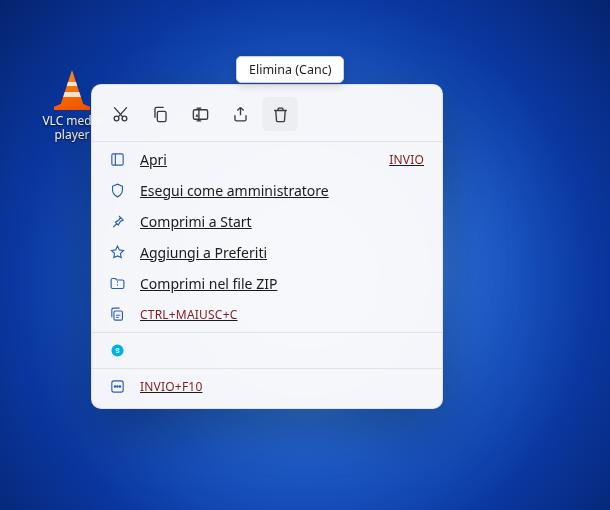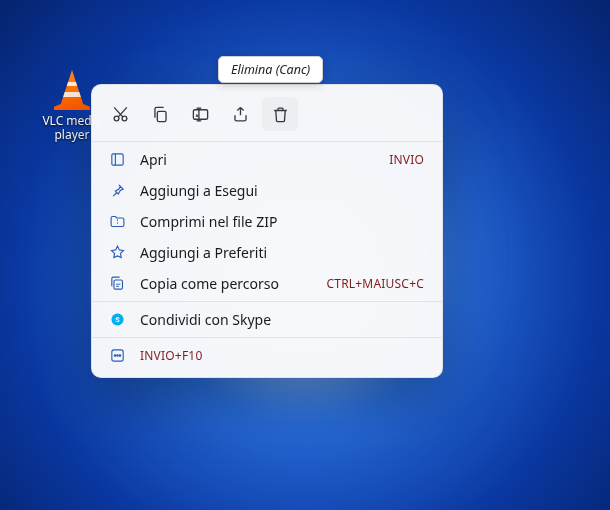--- a/index.html
+++ b/index.html
@@ -20,35 +20,34 @@
     clip-path: polygon(50% 0%, 78% 85%, 95% 92%, 95% 100%, 5% 100%, 5% 92%, 22% 85%);
     position:relative;
   }
   .desk-icon .cone::before, .desk-icon .cone::after{
     content:""; position:absolute; left:10%; right:10%; height:5px; background:rgba(255,255,255,0.85);
   }
   .desk-icon .cone::before{ top:30%; left:30%; right:30%; height:4px;}
   .desk-icon .cone::after{ top:55%; left:20%; right:20%;}
   .desk-icon .lbl { text-shadow: 0 1px 2px rgba(0,0,0,0.8); line-height:1.2; }
   .tooltip {
-    position:absolute; left:218px; top:56px;
+    position:absolute; left:236px; top:56px;
     background:#fff; border:1px solid #d0d0d0; border-radius:5px;
     padding:4px 12px; font-size:12.5px; color:#222;
     box-shadow: 0 2px 8px rgba(0,0,0,0.18);
     z-index:10;
-    font-style:italic;
   }
   .menu {
     position:absolute; left:91px; top:84px; width:352px;
     background: rgba(249,249,251,0.98);
     border:1px solid rgba(0,0,0,0.08);
     border-radius:10px;
     box-shadow: 0 20px 60px rgba(0,0,0,0.35);
     padding: 6px 0 6px;
-    font-size:14px; color:#1b1b1b;
+    font-size:14px; color:#1b1b1b;text-decoration:underline;
   }
   .icon-row { display:flex; gap:4px; padding:6px 10px 8px; }
   .icon-btn {
     width:36px; height:34px; border-radius:6px;
     display:flex; align-items:center; justify-content:center;
   }
   .icon-btn.hover { background:#eceef1; }
   .icon-btn svg { width:19px; height:19px; }
   .sep { height:1px; background:#e2e2e5; margin:2px 0; }
   .item {
@@ -122,73 +121,79 @@
       <span class="mi">
         <svg viewBox="0 0 24 24" fill="none" class="stroke-blue" stroke-width="1.6">
             <rect x="4" y="4" width="16" height="16" rx="2"></rect>
             <path d="M9 4v16"></path>
           </svg>
       </span>
       <span class="lbl">Apri</span>
       <span class="sc">INVIO</span>
     </div>
 
+    <div class="item">
+      <span class="mi">
+        <svg viewBox="0 0 24 24" fill="none" class="stroke-blue" stroke-width="1.6">
+            <path d="M12 3l7 3v5c0 5-3 8-7 10-4-2-7-5-7-10V6l7-3z"></path>
+          </svg>
+      </span>
+      <span class="lbl">Esegui come amministratore</span>
+    </div>
 
 
     <div class="item">
       <span class="mi">
         <svg viewBox="0 0 24 24" fill="none" class="stroke-blue" stroke-width="1.6">
             <path d="M14 4l6 6-4 2-3 5-2-2-5 5 5-5-2-2 5-3 2-4-2-2z"></path>
           </svg>
       </span>
-      <span class="lbl">Aggiungi a Esegui</span>
+      <span class="lbl">Comprimi a Start</span>
+    </div>
+
+    <div class="item">
+      <span class="mi">
+        <svg viewBox="0 0 24 24" fill="none" class="stroke-blue" stroke-width="1.6">
+            <path d="M12 3l2.6 5.3 5.9.9-4.3 4.1 1 5.8L12 16.9 6.8 19.1l1-5.8L3.5 9.2l5.9-.9L12 3z"></path>
+          </svg>
+      </span>
+      <span class="lbl">Aggiungi a Preferiti</span>
     </div>
 
     <div class="item">
       <span class="mi">
         <svg viewBox="0 0 24 24" fill="none" class="stroke-blue" stroke-width="1.6">
             <path d="M3 7a2 2 0 0 1 2-2h4l2 2h8a2 2 0 0 1 2 2v8a2 2 0 0 1-2 2H5a2 2 0 0 1-2-2V7z"></path>
             <path d="M12 9v2m0 2v2" stroke-width="1.4"></path>
           </svg>
       </span>
       <span class="lbl">Comprimi nel file ZIP</span>
-    </div>
-
-    <div class="item">
-      <span class="mi">
-        <svg viewBox="0 0 24 24" fill="none" class="stroke-blue" stroke-width="1.6">
-            <path d="M12 3l2.6 5.3 5.9.9-4.3 4.1 1 5.8L12 16.9 6.8 19.1l1-5.8L3.5 9.2l5.9-.9L12 3z"></path>
-          </svg>
-      </span>
-      <span class="lbl">Aggiungi a Preferiti</span>
     </div>
 
     <div class="item">
       <span class="mi">
         <svg viewBox="0 0 24 24" fill="none" class="stroke-blue" stroke-width="1.6">
             <rect x="7" y="7" width="12" height="13" rx="2"></rect>
             <path d="M4 16V5a2 2 0 0 1 2-2h9"></path>
             <path d="M10 13h6M10 16h4" stroke-width="1.3"></path>
           </svg>
       </span>
-      <span class="lbl">Copia come percorso</span>
       <span class="sc">CTRL+MAIUSC+C</span>
     </div>
 
 
     <div class="sep"></div>
 
     <div class="item">
       <span class="mi">
         <svg viewBox="0 0 24 24">
             <circle cx="12" cy="12" r="8.5" fill="#00aff0"></circle>
             <path d="M9.2 14.2c.4 1 1.4 1.6 2.9 1.6 1.6 0 2.7-.8 2.7-2 0-1-.7-1.5-2.1-1.8l-1.1-.2c-.7-.2-1-.4-1-.8 0-.5.5-.8 1.3-.8.9 0 1.5.3 1.8 1l1.3-.6c-.4-1.1-1.5-1.7-3-1.7-1.6 0-2.7.8-2.7 2 0 1 .7 1.5 2 1.8l1.1.2c.8.2 1.1.4 1.1.9 0 .5-.6.9-1.4.9-1 0-1.6-.4-2-1.1l-1.9.6z" fill="#fff"></path>
           </svg>
       </span>
-      <span class="lbl">Condividi con Skype</span>
     </div>
 
     <div class="sep"></div>
 
     <div class="item">
       <span class="mi">
         <svg viewBox="0 0 24 24" fill="none" class="stroke-blue" stroke-width="1.6">
             <rect x="4" y="4" width="16" height="16" rx="3"></rect>
             <circle cx="8.5" cy="12" r="1" fill="#2a5db0"></circle>
             <circle cx="12" cy="12" r="1" fill="#2a5db0"></circle>

